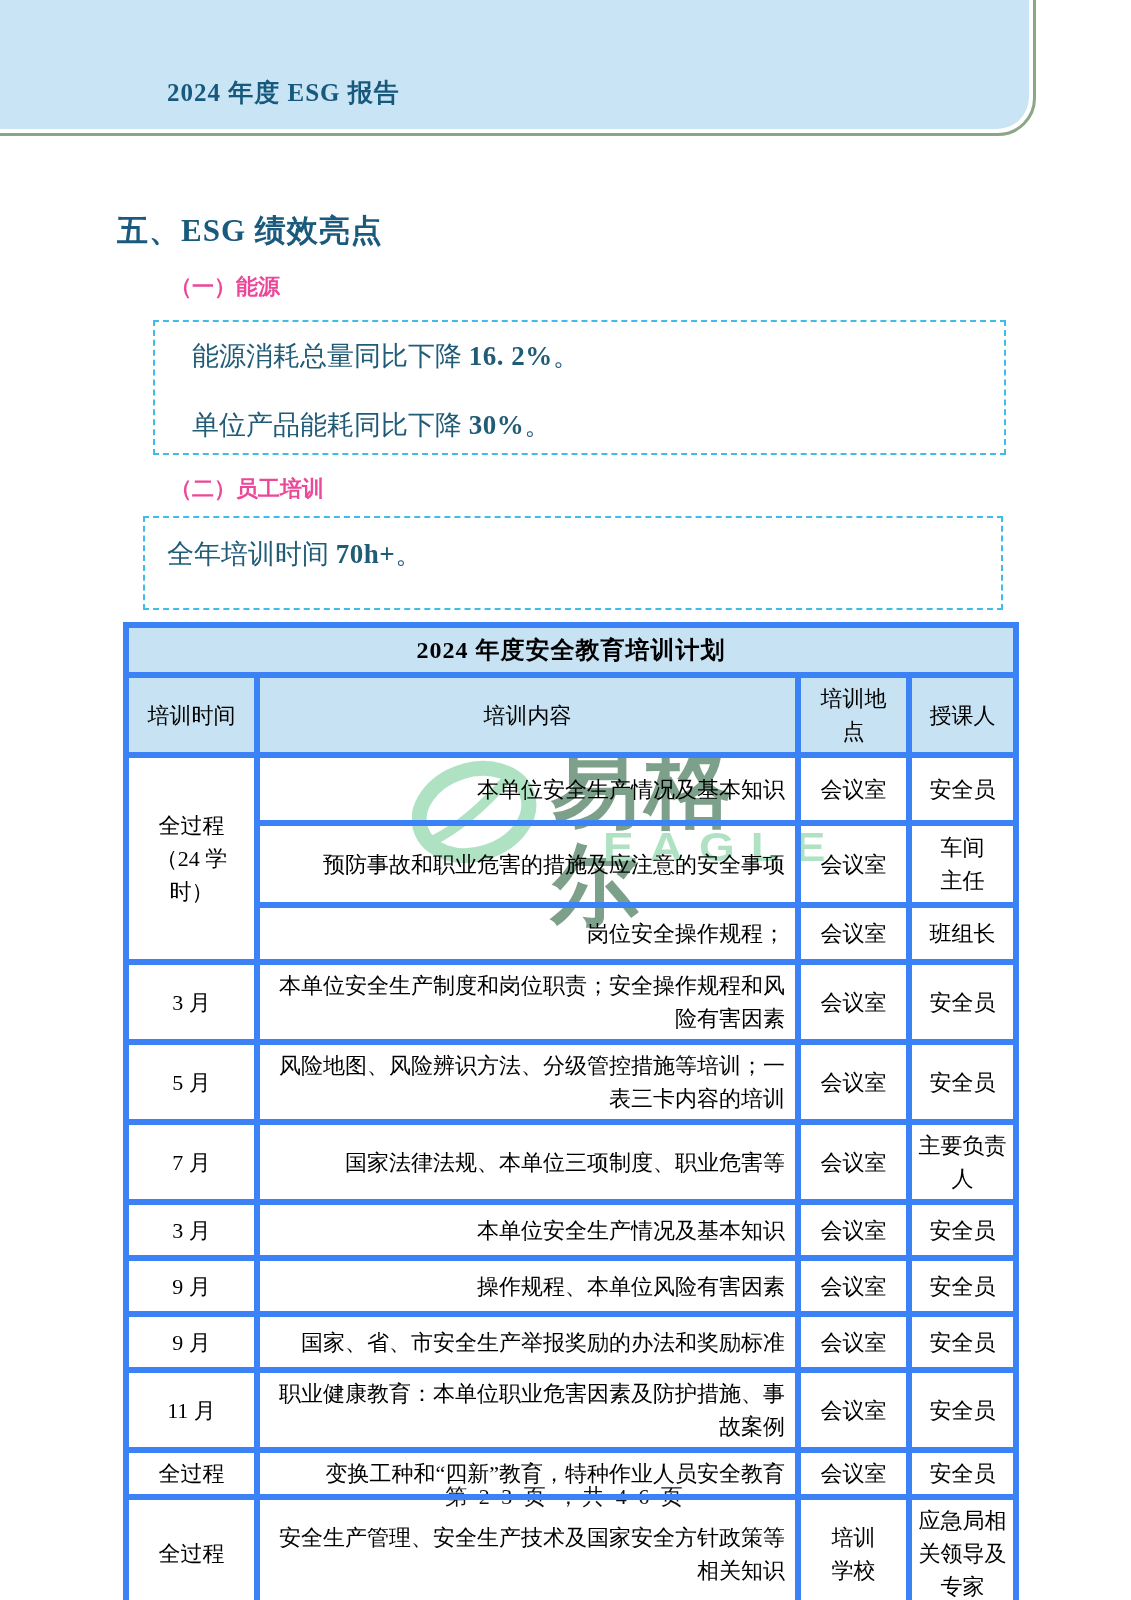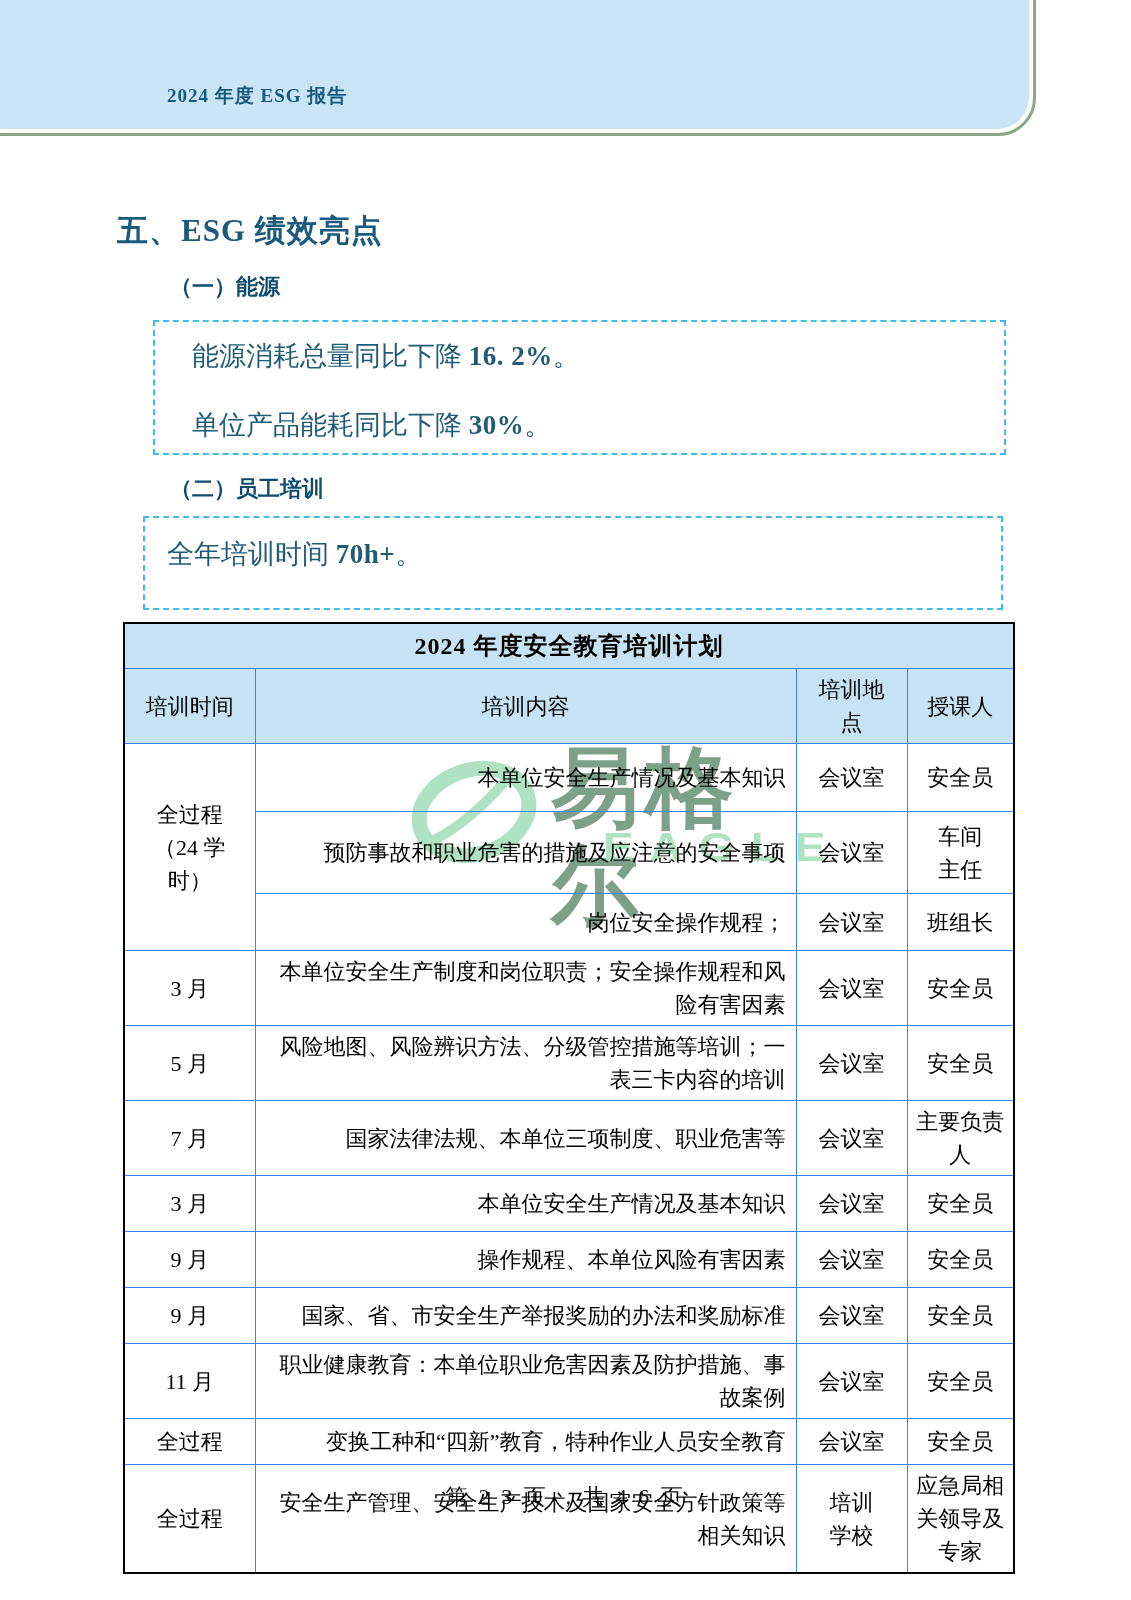--- a/index.html
+++ b/index.html
@@ -12,28 +12,28 @@
   
   .header-band {
     position:absolute; left:-36px; top:-86px; width:1072px; height:222px;
     border:3px solid #8aa687; border-radius:38px; background:#fff; padding:4px;
   }
   .header-band-inner {
     width:100%; height:100%; background:#c9e4f4; border-radius:32px; position:relative;
   }
   .header-title {
     position:absolute; left:196px; bottom:20px;
-    font-size:19px; font-weight:bold; color:#17597c; letter-spacing:1px;
+    font-size:25px; font-weight:bold; color:#17597c; letter-spacing:1px;
   }
   
   .section-heading {
     position:absolute; left:117px; top:210px;
     font-size:31px; font-weight:bold; color:#1a5a7d; letter-spacing:1px;
   }
-  .subsection { position:absolute; font-size:22px; font-weight:bold; color:#0c4a6e; }
+  .subsection { position:absolute; font-size:22px; font-weight:bold; color:#ec4899; }
   .subsection-energy { left:170px; top:272px; }
   .subsection-training { left:170px; top:474px; }
   
   .dashed-box {
     position:absolute; border:2px dashed #3fbde8;
     color:#215c77; font-size:27px;
   }
   .box-energy { left:153px; top:320px; width:853px; height:135px; padding:16px 0 0 37px; }
   .box-energy .box-line + .box-line { margin-top:33px; }
   .box-training { left:143px; top:516px; width:860px; height:94px; padding:18px 0 0 22px; }
@@ -51,21 +51,21 @@
   }
   .wm-en {
     position:absolute; left:52px; top:80px;
     font-size:46px; font-weight:bold; color:#6fcb92; letter-spacing:16px;
     font-family:"Liberation Sans","DejaVu Sans",sans-serif; transform:scaleY(0.9);
   }
   
   .table-wrap { position:absolute; left:123px; top:622px; z-index:1; }
   table { border-collapse:collapse; width:890px; table-layout:fixed; border:2px solid #000; }
   td {
-    border:1px solid #3b82f6; font-size:22px; text-align:center;
+    border:6px solid #3b82f6; font-size:22px; text-align:center;
     white-space:pre-line; padding:4px 6px; line-height:1.5; vertical-align:middle;
   }
   tr.title-row td {
     background:#c7e2f2; font-weight:bold; font-size:24px; height:44px; letter-spacing:1px;
   }
   tr.head-row td { background:#c7e2f2; height:54px; }
   td.c-content { text-align:right; padding-left:13px; padding-right:10px;margin-top:47px; }
   .h68{height:68px}.h82{height:82px}.h57{height:57px}.h58{height:58px}
   .h64{height:64px}.h62{height:62px}.h56{height:56px}.h46{height:46px}.h88{height:88px}
   

